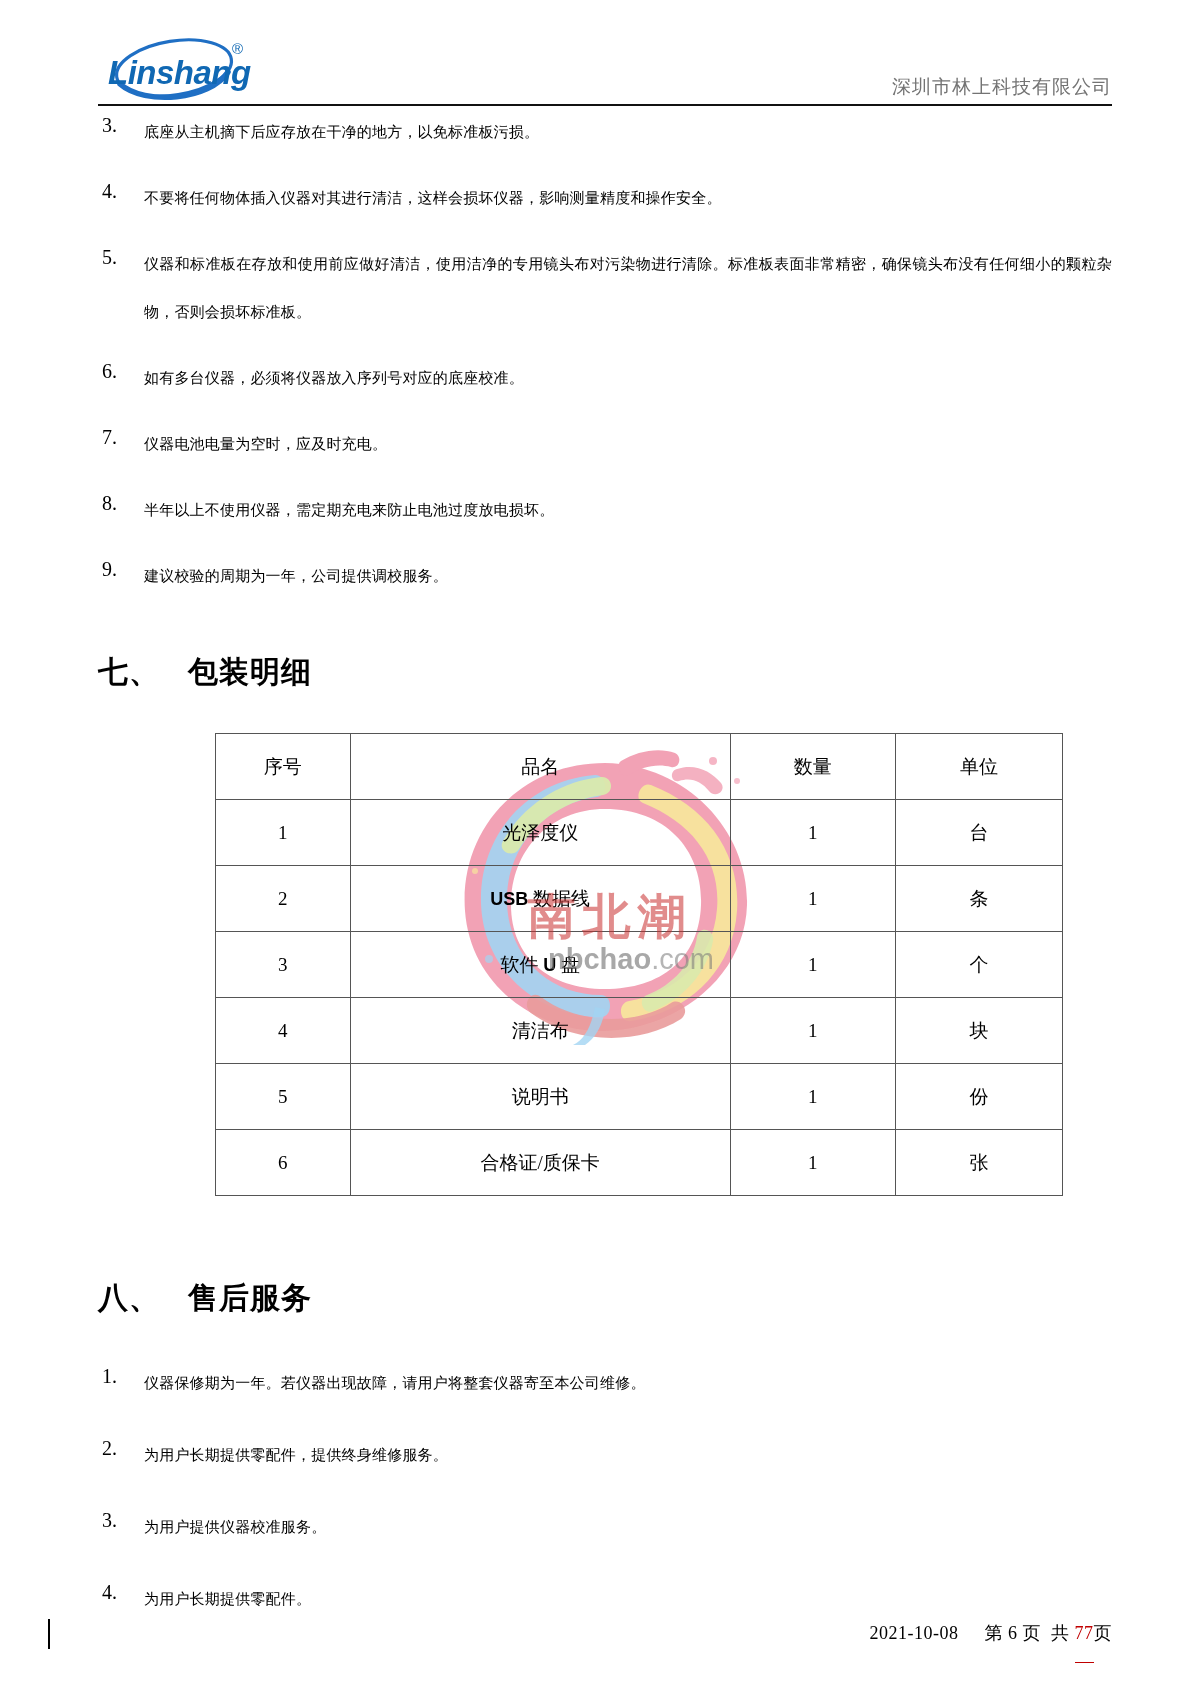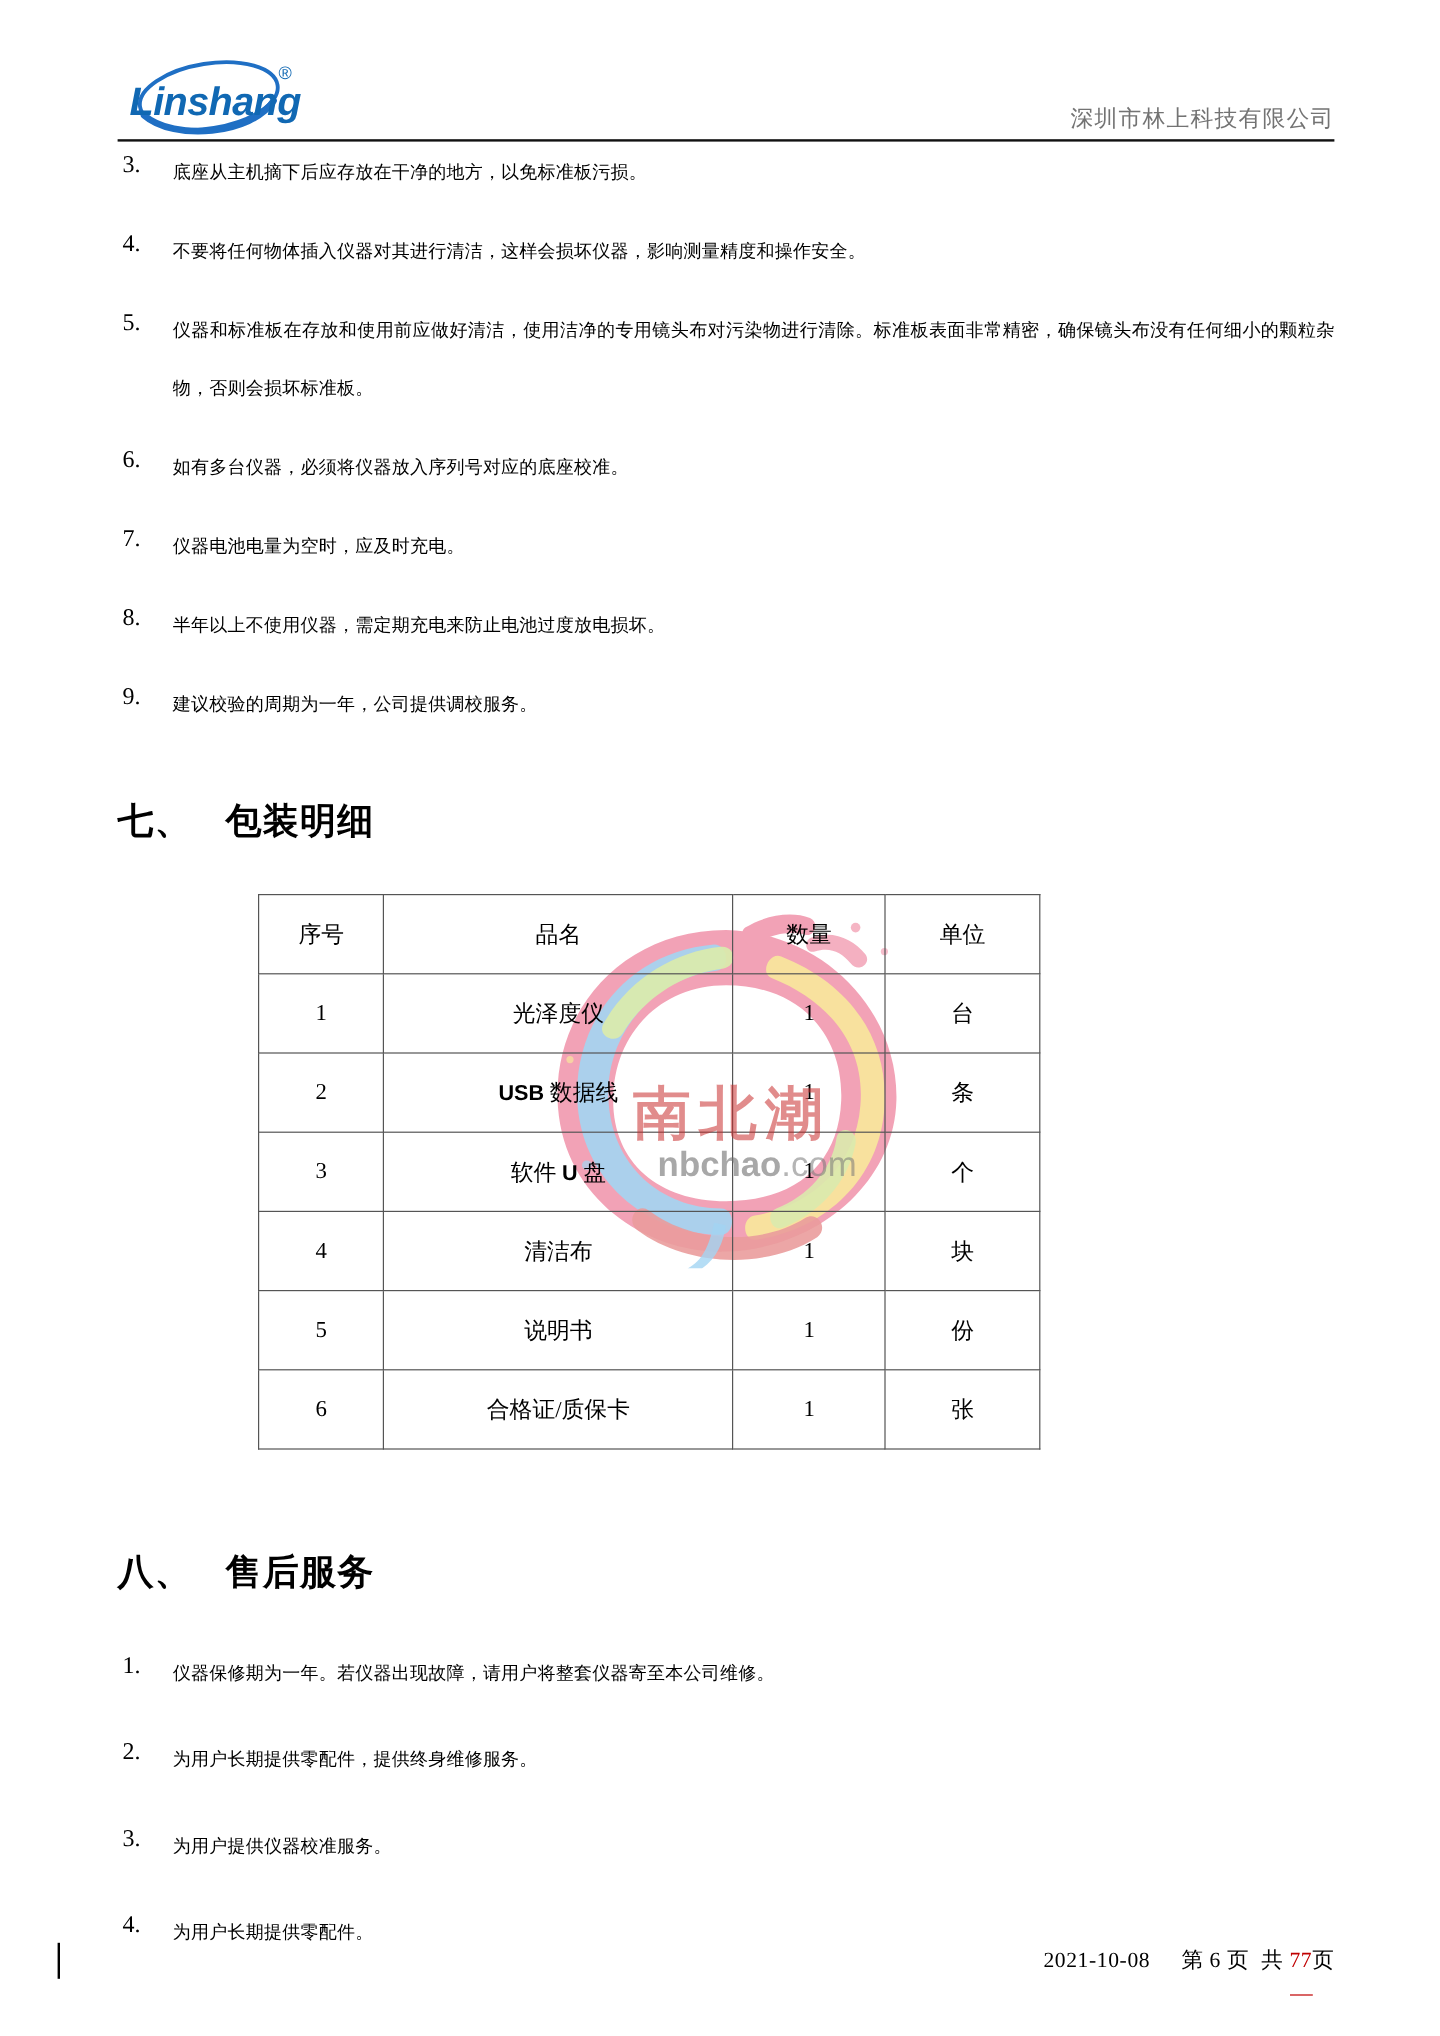--- a/index.html
+++ b/index.html
@@ -17,21 +17,21 @@
   .page {
     position: relative;
     width: 1200px;
     height: 1697px;
     padding: 0;
   }
 
   
   .header {
     position: relative;
-    height: 118px;
+    height: 106px;
     margin: 0 88px 0 100px;
     display: flex;
     align-items: flex-end;
     justify-content: space-between;
   }
   .logo-wrap {
     position: relative;
     width: 160px;
     height: 70px;
     margin-bottom: 2px;
@@ -100,21 +100,21 @@
   .sec-heading .sec-num { margin-right: 28px; }
 
   
   .table-wrap {
     position: relative;
     margin: 0 auto;
     width: 780px;
   }
   table.pack {
     border-collapse: collapse;
-    width: 652px;
+    width: 848px;
     position: relative;
     z-index: 2;
     background: transparent;
   }
   table.pack td, table.pack th {
     border: 1.1px solid #555;
     text-align: center;
     font-family: "Liberation Serif", "DejaVu Serif", serif;
     font-size: 19px;
     font-weight: normal;

